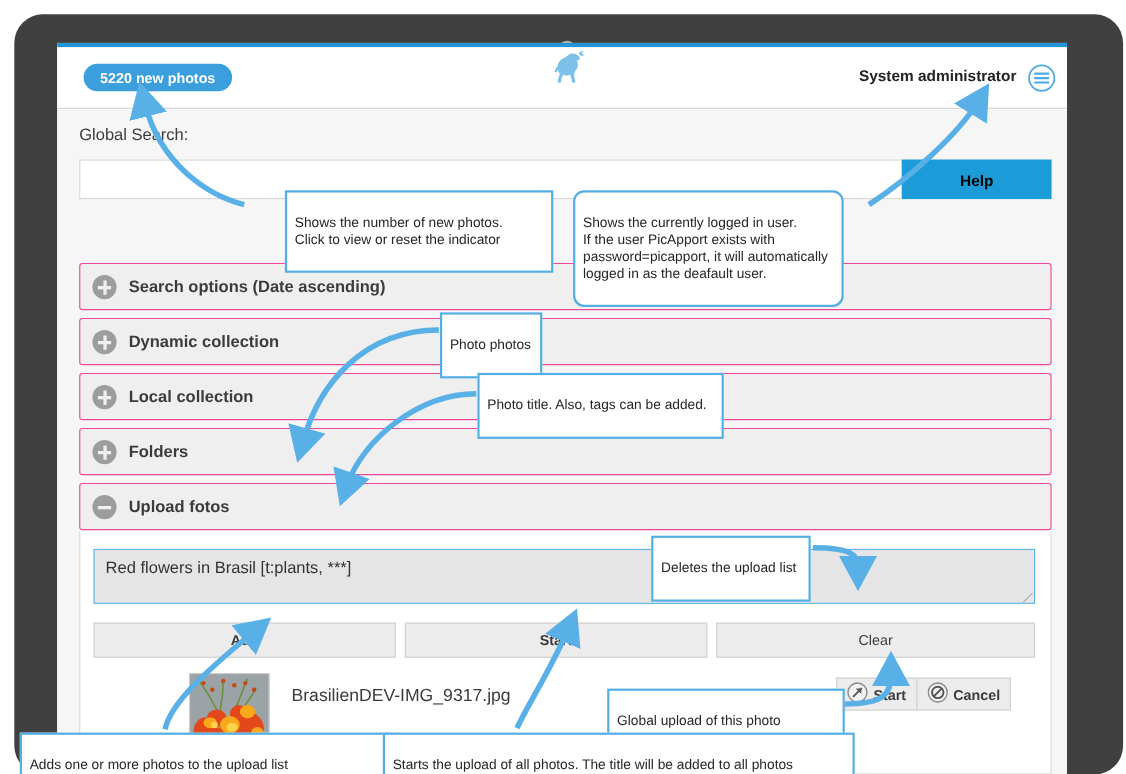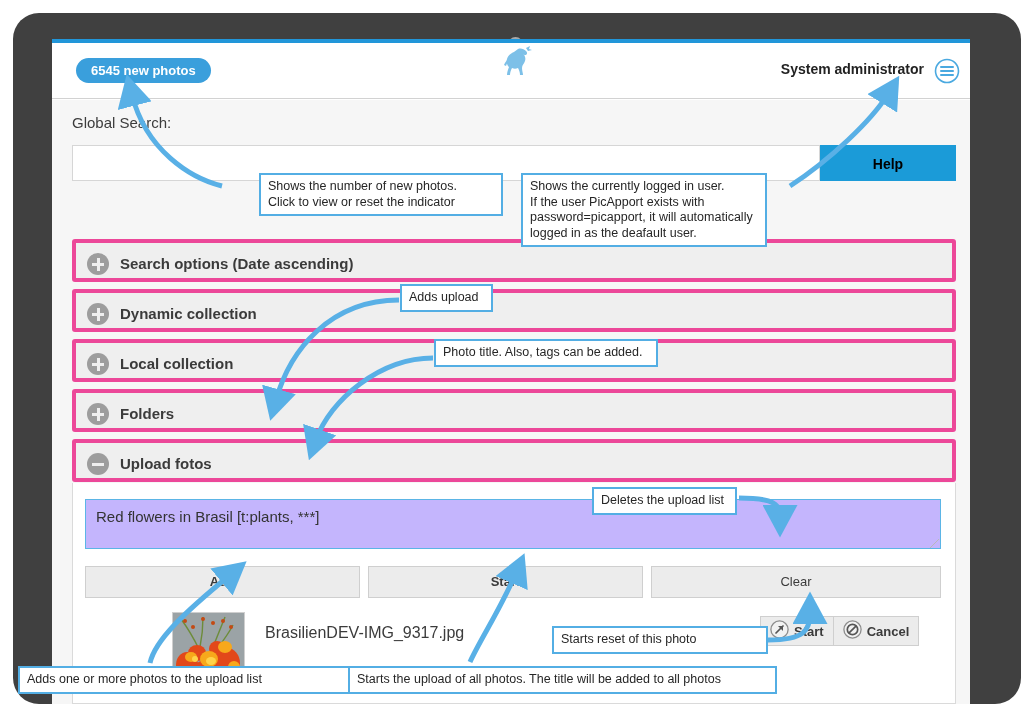--- a/index.html
+++ b/index.html
@@ -104,21 +104,21 @@
     background:#1b9bd8; color:#000000;
     font-size:14px; font-weight:bold;
     line-height:36px; text-align:center;
     border:none; cursor:pointer;
     font-family:"Liberation Sans", sans-serif;
   }
 
   
   .acc-header{
     position:absolute; left:20px; width:884px; height:43px;
-    background:#efefef; border:4px solid #ec4899;
+    background:#efefef; border:1px solid #ec4899;
     border-radius:3px;
     text-align:right;
   }
   .acc-icon{
     position:absolute; left:11px; top:10px;
     width:22px; height:22px; border-radius:50%;
     background:#9d9d9d;
   }
   .acc-icon:before{
     content:""; position:absolute; left:5px; top:10px;
@@ -135,21 +135,21 @@
   }
 
   
   #upload-panel{
     position:absolute; left:20px; top:383px; width:884px; height:221px;
     background:#ffffff; border:1px solid #dadada; border-top:none;
   }
   #title-textarea{
     position:absolute; left:12px; top:16px;
     width:856px; height:50px;
-    border:1px solid #5bb5e6; background:#c4b5fd;
+    border:1px solid #5bb5e6; background:#e5e5e5;
     font-size:15px; color:#333; padding:8px 10px;
     resize:none; outline:none;
     font-family:"Liberation Sans", sans-serif;
   }
   #textarea-grip{
     position:absolute; left:857px; top:56px;
     width:9px; height:9px;
     background:
       linear-gradient(135deg, transparent 45%, #b9b9b9 45%, #b9b9b9 55%, transparent 55%);
   }
@@ -200,26 +200,26 @@
 
   
   #annotations{ position:absolute; left:0; top:0; width:1024px; height:704px; pointer-events:none; }
   .callout{
     position:absolute;
     background:#ffffff;
     border:2px solid #53aee4;
     color:#262626;
     font-size:12.5px;
     line-height:15.5px;
-    padding:4px 7px;
+    padding:20px 7px;
     white-space:pre-line;
     font-family:"Liberation Sans", sans-serif;
   }
   #cal-new-photos { left:259px; top:173px;  width:244px; }
-  #cal-user       { left:521px; top:173px;  width:246px; }
+  #cal-user       { left:521px; top:173px;  width:246px;border-radius:10px; }
   #cal-photo-upload{left:400px; top:284px;  width:93px; }
   #cal-photo-title{ left:434px; top:339px;  width:224px; }
   #cal-clear      { left:592px; top:487px;  width:145px; }
   #cal-row-start  { left:552px; top:626px;  width:216px; }
   #cal-add        { left:18px;  top:666px;  width:345px; }
   #cal-start-all  { left:348px; top:666px;  width:429px; }
 
   svg.arrow{ position:absolute; left:0; top:0; width:1024px; height:704px; overflow:visible; }
 </style>
 </head>
@@ -227,21 +227,21 @@
 
 <div id="device-bezel">
   <div id="bezel-camera"></div>
   <div id="bezel-led"></div>
 </div>
 
 <div id="screen">
   <div id="topbar-accent"></div>
 
   <div id="app-header">
-    <div id="new-photos-badge">6545 new photos</div>
+    <div id="new-photos-badge">5220 new photos</div>
 
     <div id="logo-block">
       <span id="logo-mark">
         <svg width="40" height="30" viewBox="0 0 40 30">
           <g fill="#7dc0e8">
             <path d="M22 3 c3 -1 6 0 8 2 c2 2 1 4 -1 4 c-2 0 -3 -1 -5 -1 c-2 0 -3 1 -4 2 l-2 -4 z"></path>
             <path d="M16 7 c3 -2 7 -2 10 0 c3 2 4 5 3 8 c-1 3 -3 4 -3 7 c0 3 1 5 1 7 l-3 0 c0 -3 -1 -5 -2 -7
                      c-2 1 -4 1 -6 0 c-1 2 -2 4 -2 7 l-3 0 c0 -3 1 -5 2 -8 c-2 -2 -3 -5 -2 -8 c1 -3 3 -5 5 -6 z"></path>
             <path d="M13 12 c-2 2 -4 4 -5 7 l2 1 c1 -3 2 -5 4 -6 z"></path>
             <circle cx="27" cy="6" r="1.3"></circle>
@@ -410,19 +410,19 @@
       <path d="M470,662 C480,640 500,610 516,573"></path>
     </g>
   </svg>
 
   <div class="callout" id="cal-new-photos">Shows the number of new photos.
 Click to view or reset the indicator</div>
   <div class="callout" id="cal-user">Shows the currently logged in user.
 If the user PicApport exists with
 password=picapport, it will automatically
 logged in as the deafault user.</div>
-  <div class="callout" id="cal-photo-upload">Adds upload</div>
+  <div class="callout" id="cal-photo-upload">Photo photos</div>
   <div class="callout" id="cal-photo-title">Photo title. Also, tags can be added.</div>
   <div class="callout" id="cal-clear">Deletes the upload list</div>
-  <div class="callout" id="cal-row-start">Starts reset of this photo</div>
+  <div class="callout" id="cal-row-start">Global upload of this photo</div>
   <div class="callout" id="cal-add">Adds one or more photos to the upload list</div>
   <div class="callout" id="cal-start-all">Starts the upload of all photos. The title will be added to all photos</div>
 </div>
 
 </body></html>

